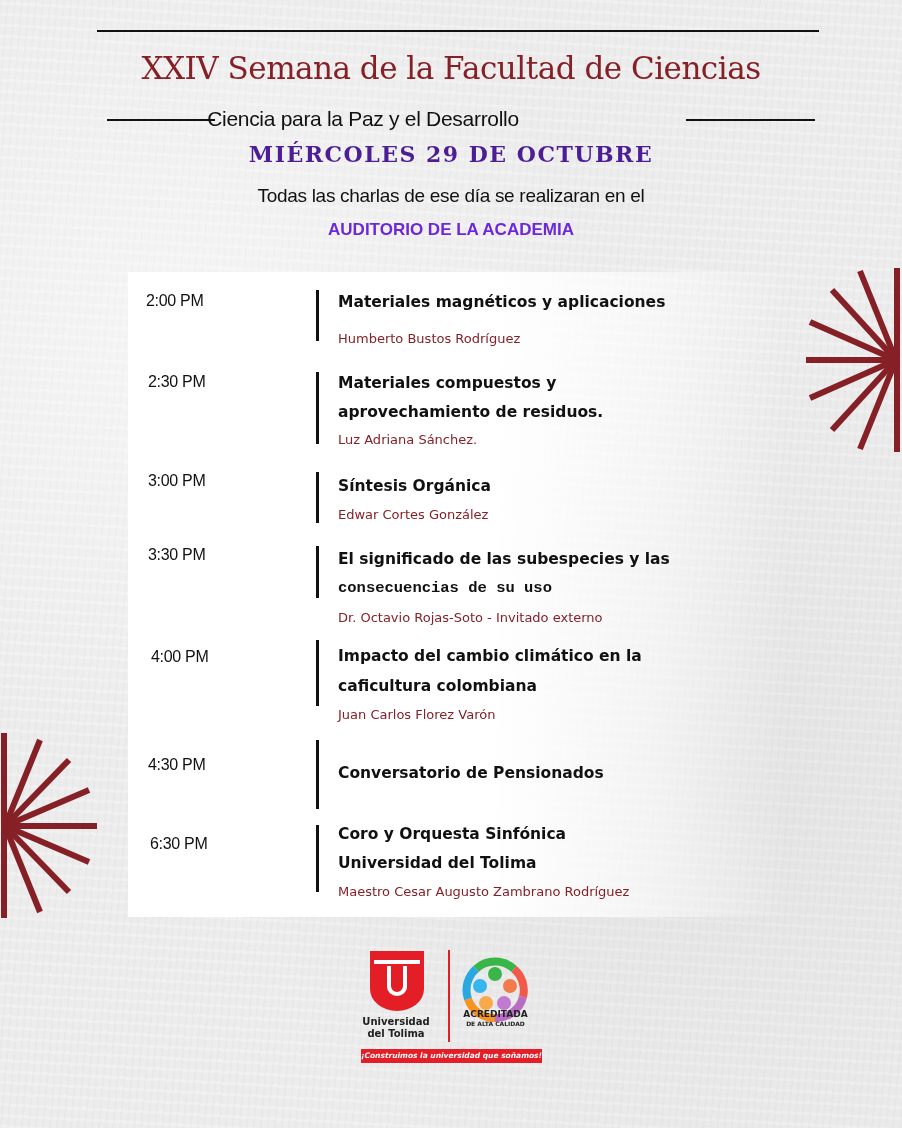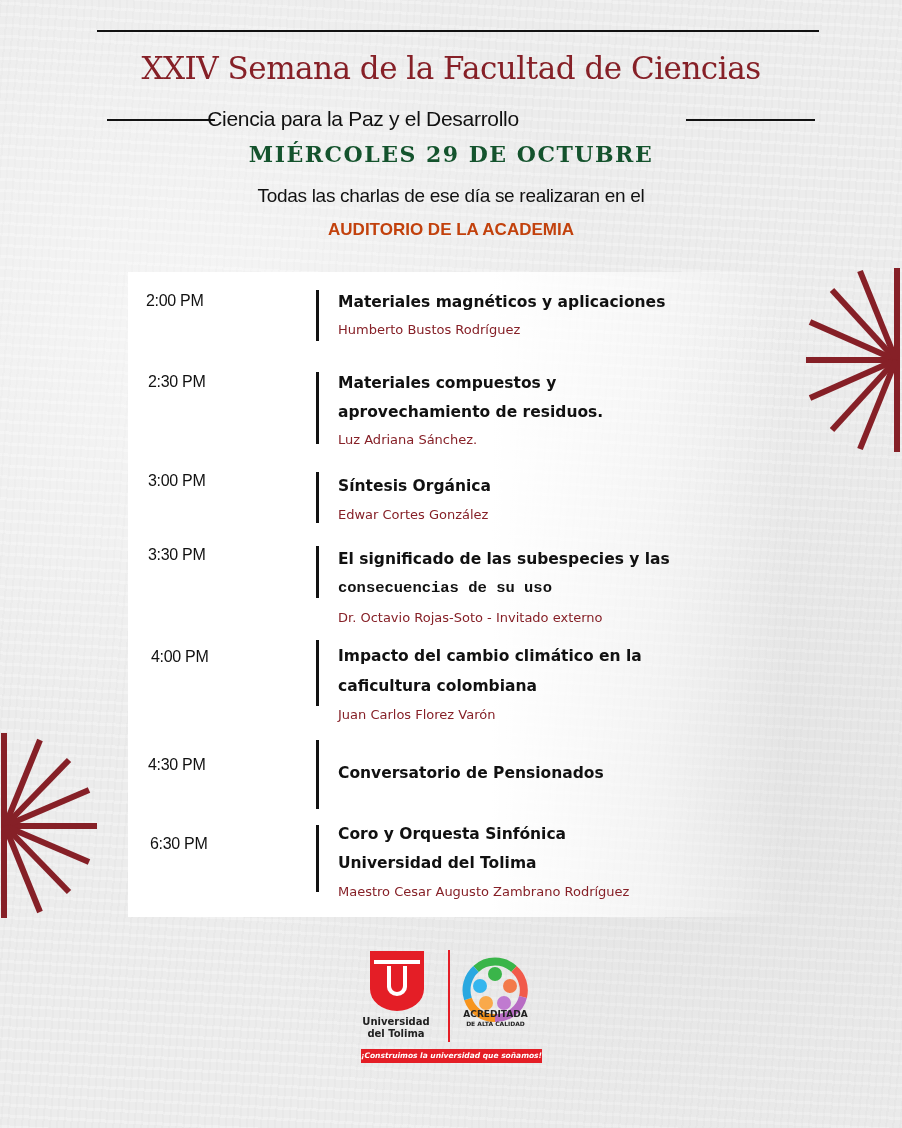--- a/index.html
+++ b/index.html
@@ -22,30 +22,30 @@
     letter-spacing: -0.5px;
   }
   .subtitle {
     position: absolute; left: 0; width: 726px; top: 107px; text-align: center;
     font-family: "Liberation Sans", sans-serif; font-size: 21px; color: #111;
     letter-spacing: -0.3px;
   }
   .date {
     position: absolute; left: 0; width: 902px; top: 141px; text-align: center;
     font-family: "DejaVu Serif", serif; font-weight: bold; font-size: 22px;
-    color: #14532d; letter-spacing: 1.5px;
+    color: #4c1d95; letter-spacing: 1.5px;
   }
   .venue-intro {
     position: absolute; left: 0; width: 902px; top: 185px; text-align: center;
     font-family: "Liberation Sans", sans-serif; font-size: 19px; color: #111;
     letter-spacing: -0.3px;
   }
   .venue {
     position: absolute; left: 0; width: 902px; top: 220px; text-align: center;
-    font-family: "Liberation Sans", sans-serif; font-weight: bold; font-size: 17px; color: #c2410c;
+    font-family: "Liberation Sans", sans-serif; font-weight: bold; font-size: 17px; color: #6d28d9;
   }
 
   .panel {
     position: absolute; left: 128px; top: 272px; width: 660px; height: 645px;
     background: linear-gradient(90deg, #ffffff 0%, #ffffff 55%, rgba(255,255,255,0.55) 80%, rgba(255,255,255,0) 100%);
   }
   .row { position: absolute; left: 0; width: 660px; }
   .time {
     position: absolute; font-family: "Liberation Sans", sans-serif; font-size: 16px; color: #111;
     letter-spacing: -0.3px;
@@ -96,21 +96,21 @@
 <div class="date">MIÉRCOLES 29 DE OCTUBRE</div>
 <div class="venue-intro">Todas las charlas de ese día se realizaran en el</div>
 <div class="venue">AUDITORIO DE LA ACADEMIA</div>
 
 <div class="panel">
 
   <div class="row" style="top:0;">
     <div class="time" style="left:18px; top:20px;">2:00 PM</div>
     <div class="divider" style="top:18px; height:51px;"></div>
     <div class="talk" style="top:16px;">Materiales magnéticos y aplicaciones</div>
-    <div class="speaker" style="top:50px;">Humberto Bustos Rodríguez</div>
+    <div class="speaker" style="top:59px;">Humberto Bustos Rodríguez</div>
   </div>
 
   <div class="row" style="top:0;">
     <div class="time" style="left:20px; top:101px;">2:30 PM</div>
     <div class="divider" style="top:100px; height:72px;"></div>
     <div class="talk" style="top:97px;">Materiales compuestos y</div>
     <div class="talk" style="top:126px;">aprovechamiento de residuos.</div>
     <div class="speaker" style="top:160px;">Luz Adriana Sánchez.</div>
   </div>
 

